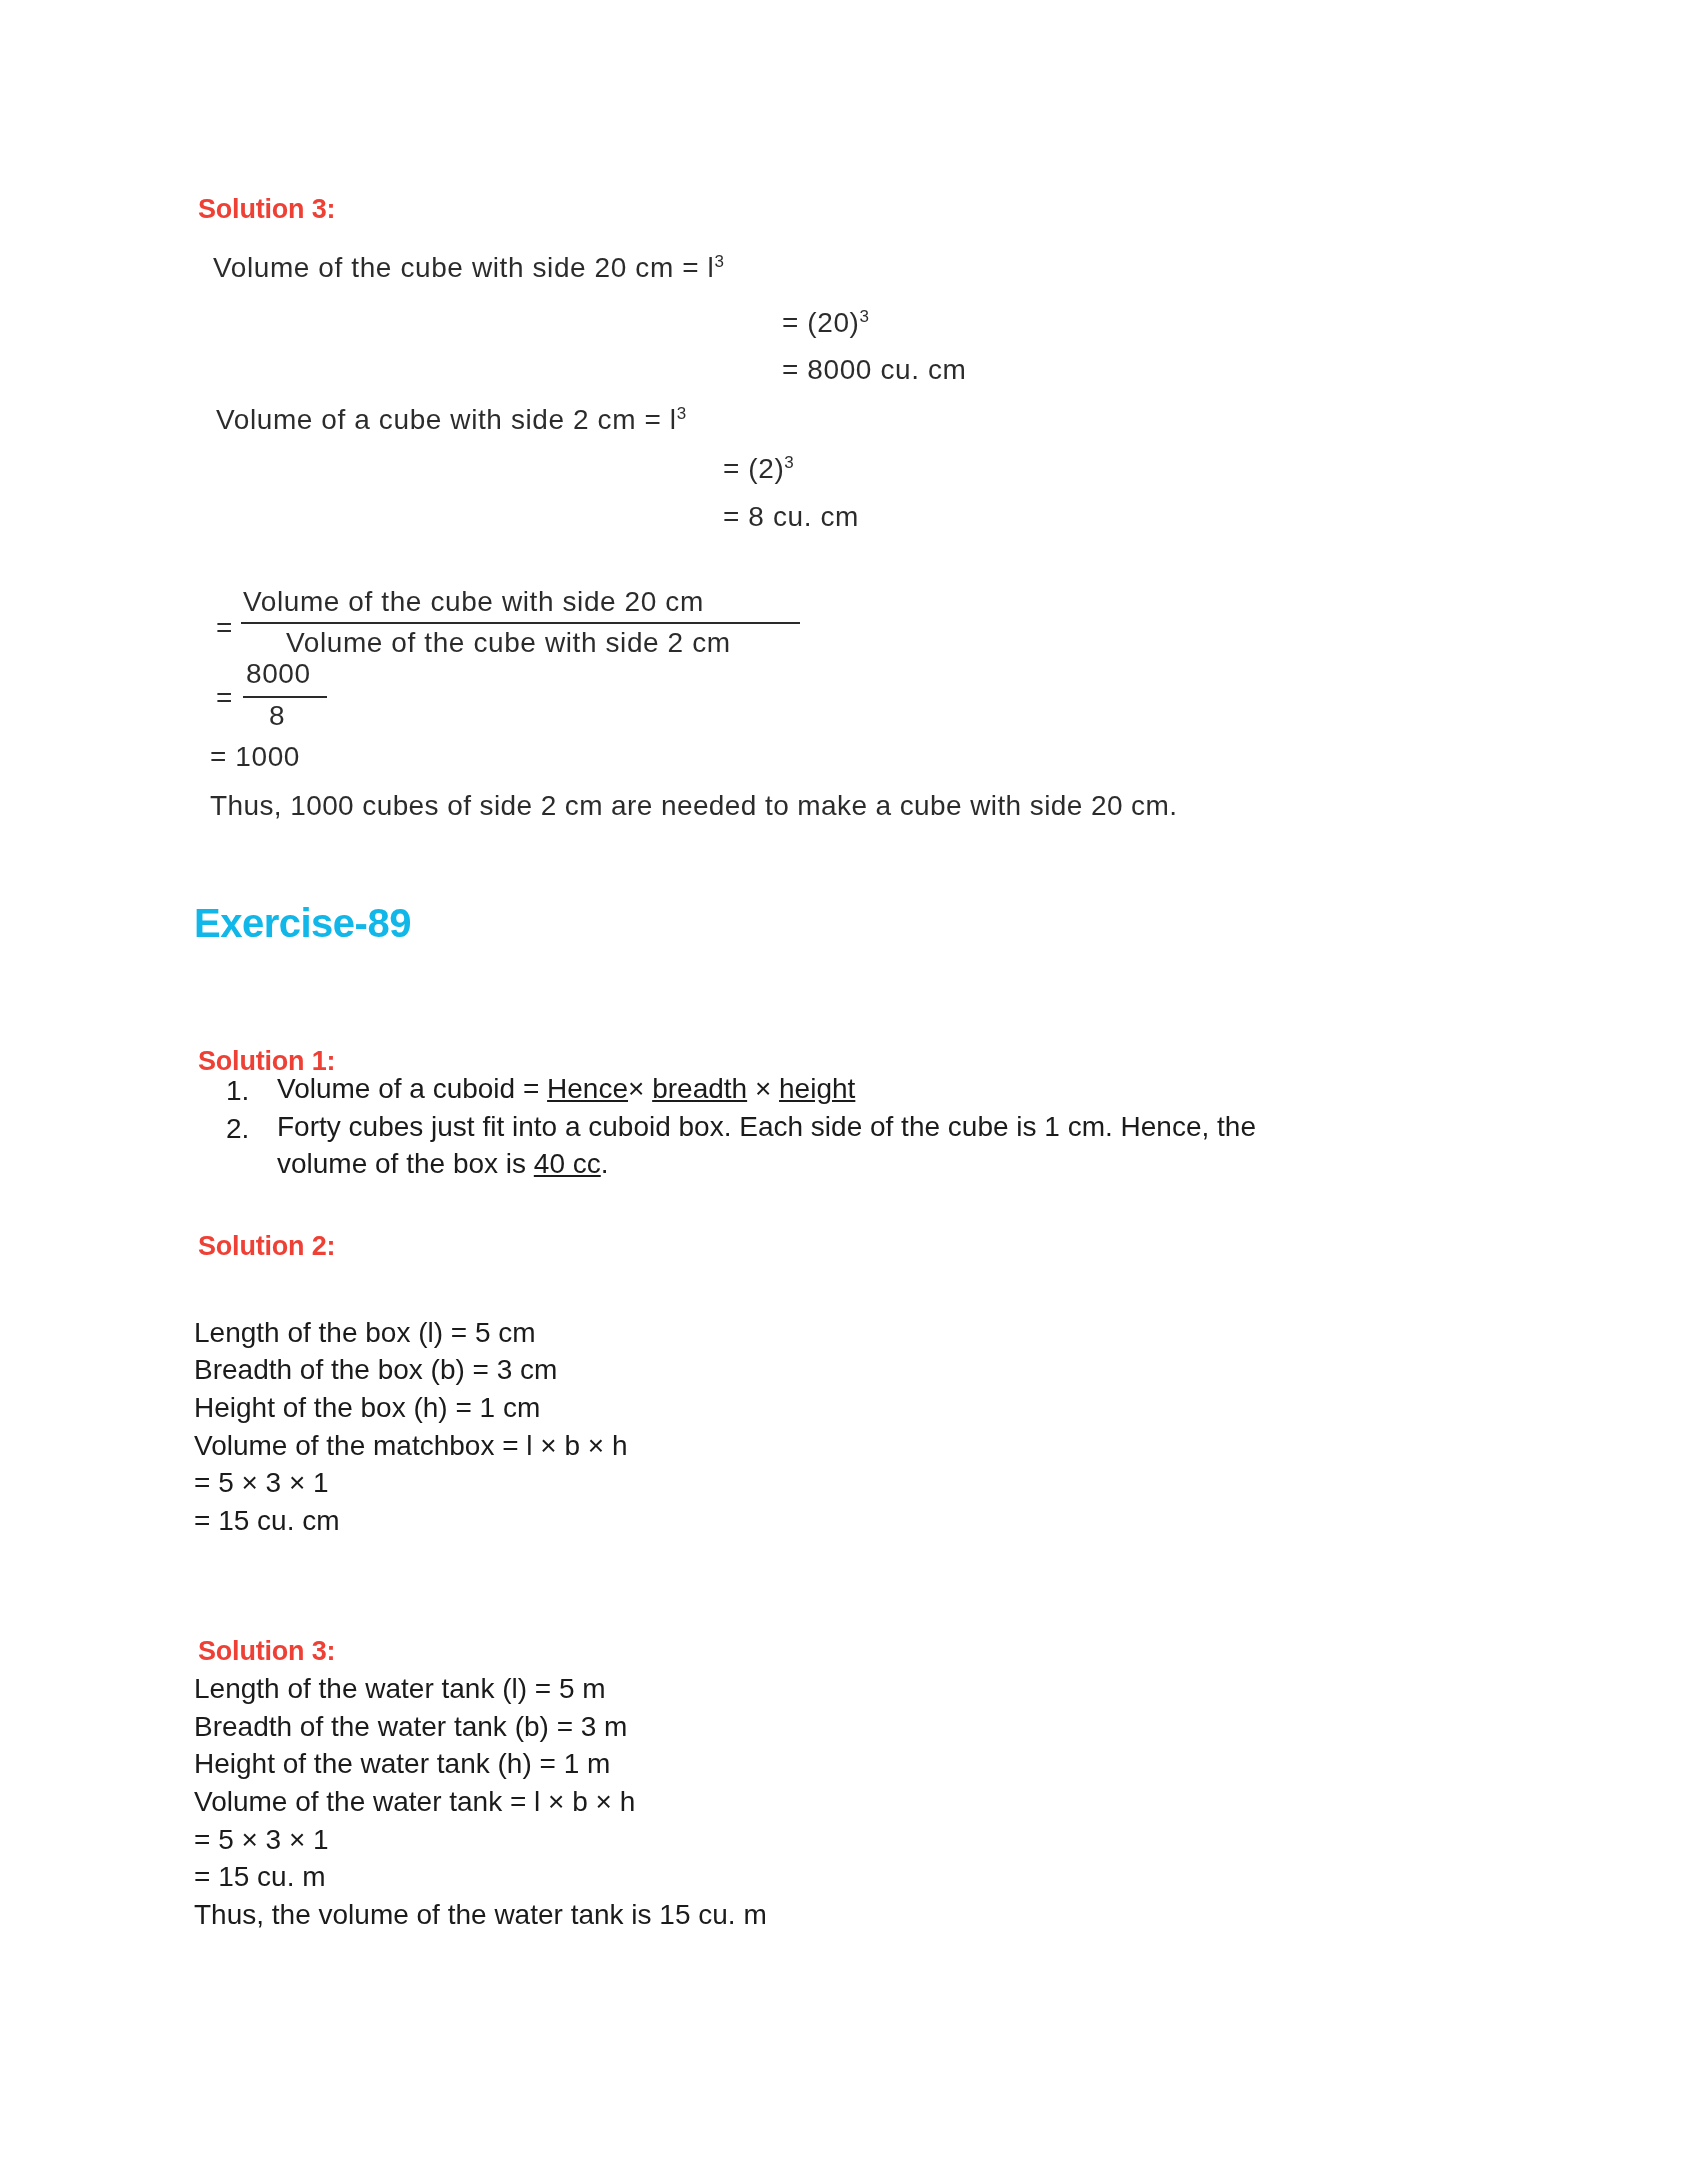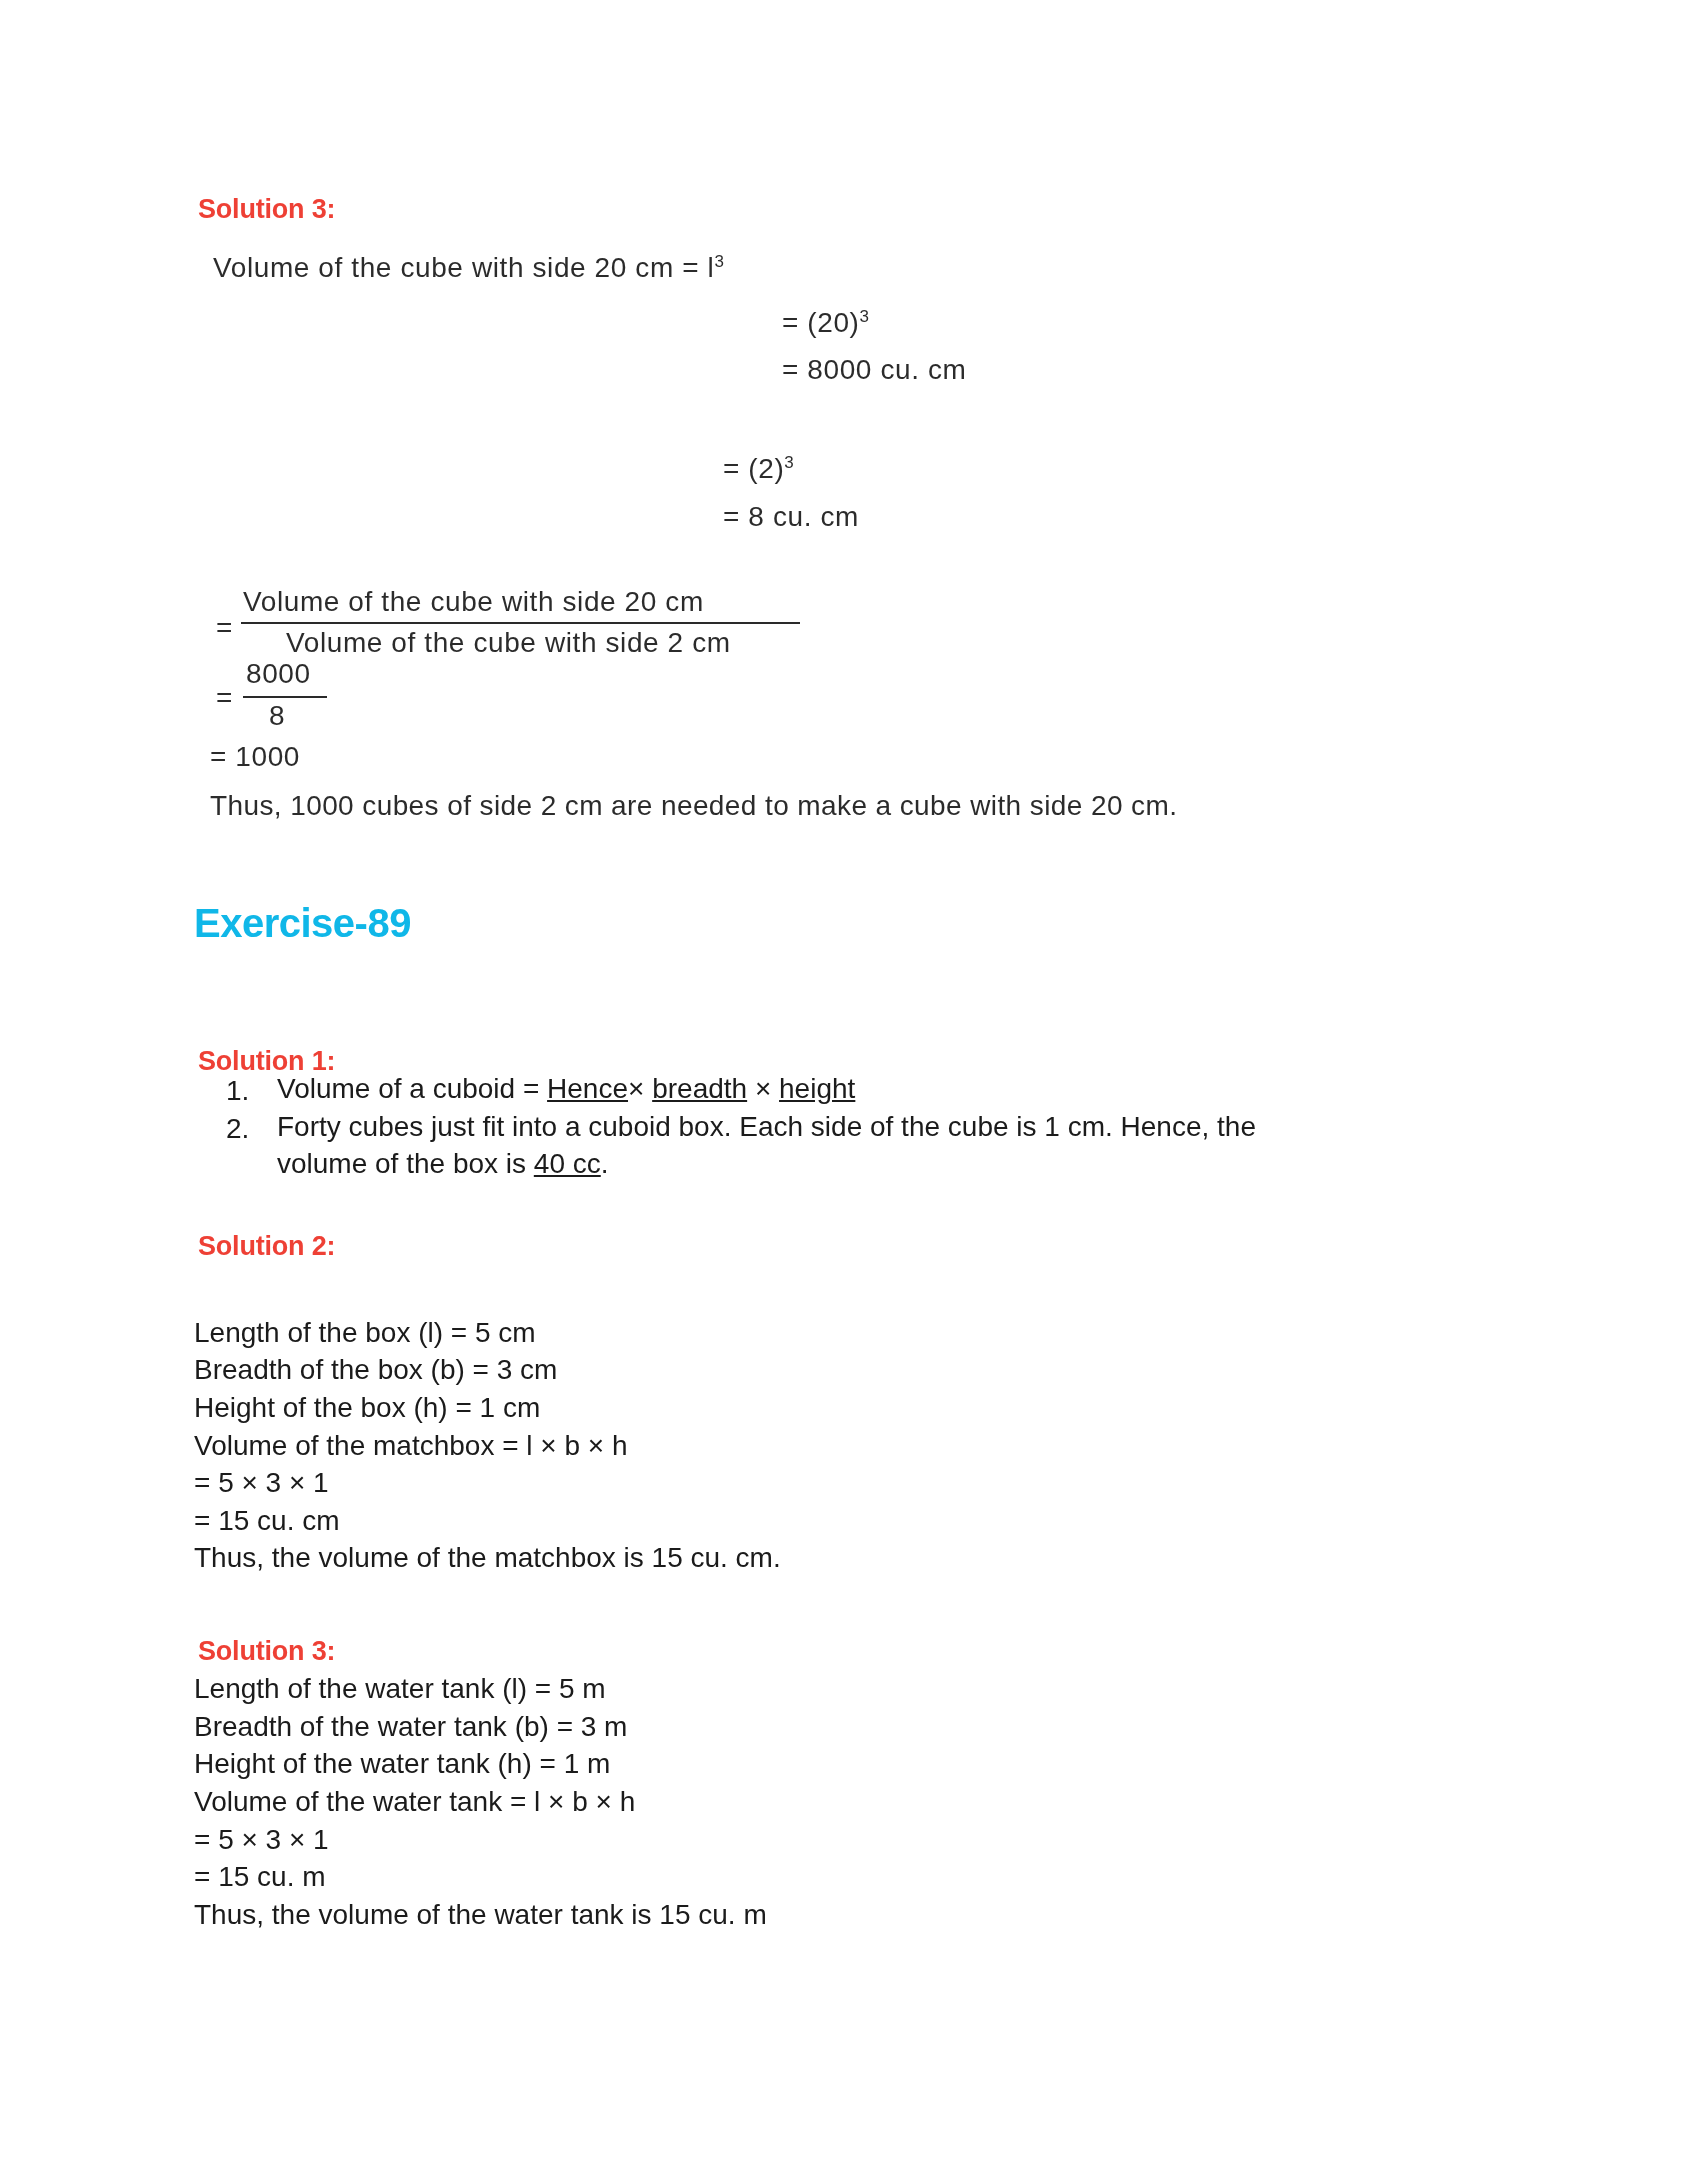--- a/index.html
+++ b/index.html
@@ -93,20 +93,21 @@
 <div class="page">
 
   <div class="sol-heading" style="left:198px; top:194px;">Solution 3:</div>
 
   <div class="scan" style="left:213px; top:252px;"><span>Volume of the cube with side  20 cm = l</span><span class="sup">3</span></div>
 
   <div class="scan" style="left:782px; top:307px;"><span>= (20)</span><span class="sup">3</span></div>
 
   <div class="scan" style="left:782px; top:354px;">= 8000 cu. cm</div>
 
+  <div class="scan" style="left:216px; top:404px;"><span>Volume of a cube with side 2 cm = l</span><span class="sup">3</span></div>
 
   <div class="scan" style="left:723px; top:453px;"><span>= (2)</span><span class="sup">3</span></div>
 
   <div class="scan" style="left:723px; top:501px;">= 8 cu. cm</div>
 
 
   <div class="scan" style="left:216px; top:612px;">=</div>
   <div class="scan" style="left:243px; top:586px;">Volume of the cube with side 20 cm</div>
   <div class="frac-bar" style="left:241px; top:622px; width:559px;"></div>
   <div class="scan" style="left:246px; top:627px;margin-left:40px;">Volume of the cube with side 2 cm</div>
@@ -132,21 +133,20 @@
   <div class="body-line" style="left:277px; top:1150px;"><span>volume of the box is </span><span class="u">40 cc</span><span>.</span></div>
 
   <div class="sol-heading" style="left:198px; top:1231px;">Solution 2:</div>
 
   <div class="body-line" style="left:194px; top:1319px;">Length of the box (l) = 5 cm</div>
   <div class="body-line" style="left:194px; top:1356px;">Breadth of the box (b) = 3 cm</div>
   <div class="body-line" style="left:194px; top:1394px;">Height of the box (h) = 1 cm</div>
   <div class="body-line" style="left:194px; top:1432px;">Volume of the matchbox = l × b × h</div>
   <div class="body-line" style="left:194px; top:1469px;">= 5 × 3 × 1</div>
   <div class="body-line" style="left:194px; top:1507px;">= 15 cu. cm</div>
-  <div class="body-line" style="left:194px; top:1544px;">Thus, the volume of the matchbox is 15 cu. cm.</div>
 
   <div class="sol-heading" style="left:198px; top:1636px;">Solution 3:</div>
 
   <div class="body-line" style="left:194px; top:1675px;">Length of the water tank (l) = 5 m</div>
   <div class="body-line" style="left:194px; top:1713px;">Breadth of the water tank (b) = 3 m</div>
   <div class="body-line" style="left:194px; top:1750px;">Height of the water tank (h) = 1 m</div>
   <div class="body-line" style="left:194px; top:1788px;">Volume of the water tank = l × b × h</div>
   <div class="body-line" style="left:194px; top:1826px;">= 5 × 3 × 1</div>
   <div class="body-line" style="left:194px; top:1863px;">= 15 cu. m</div>
   <div class="body-line" style="left:194px; top:1901px;">Thus, the volume of the water tank is 15 cu. m</div>

